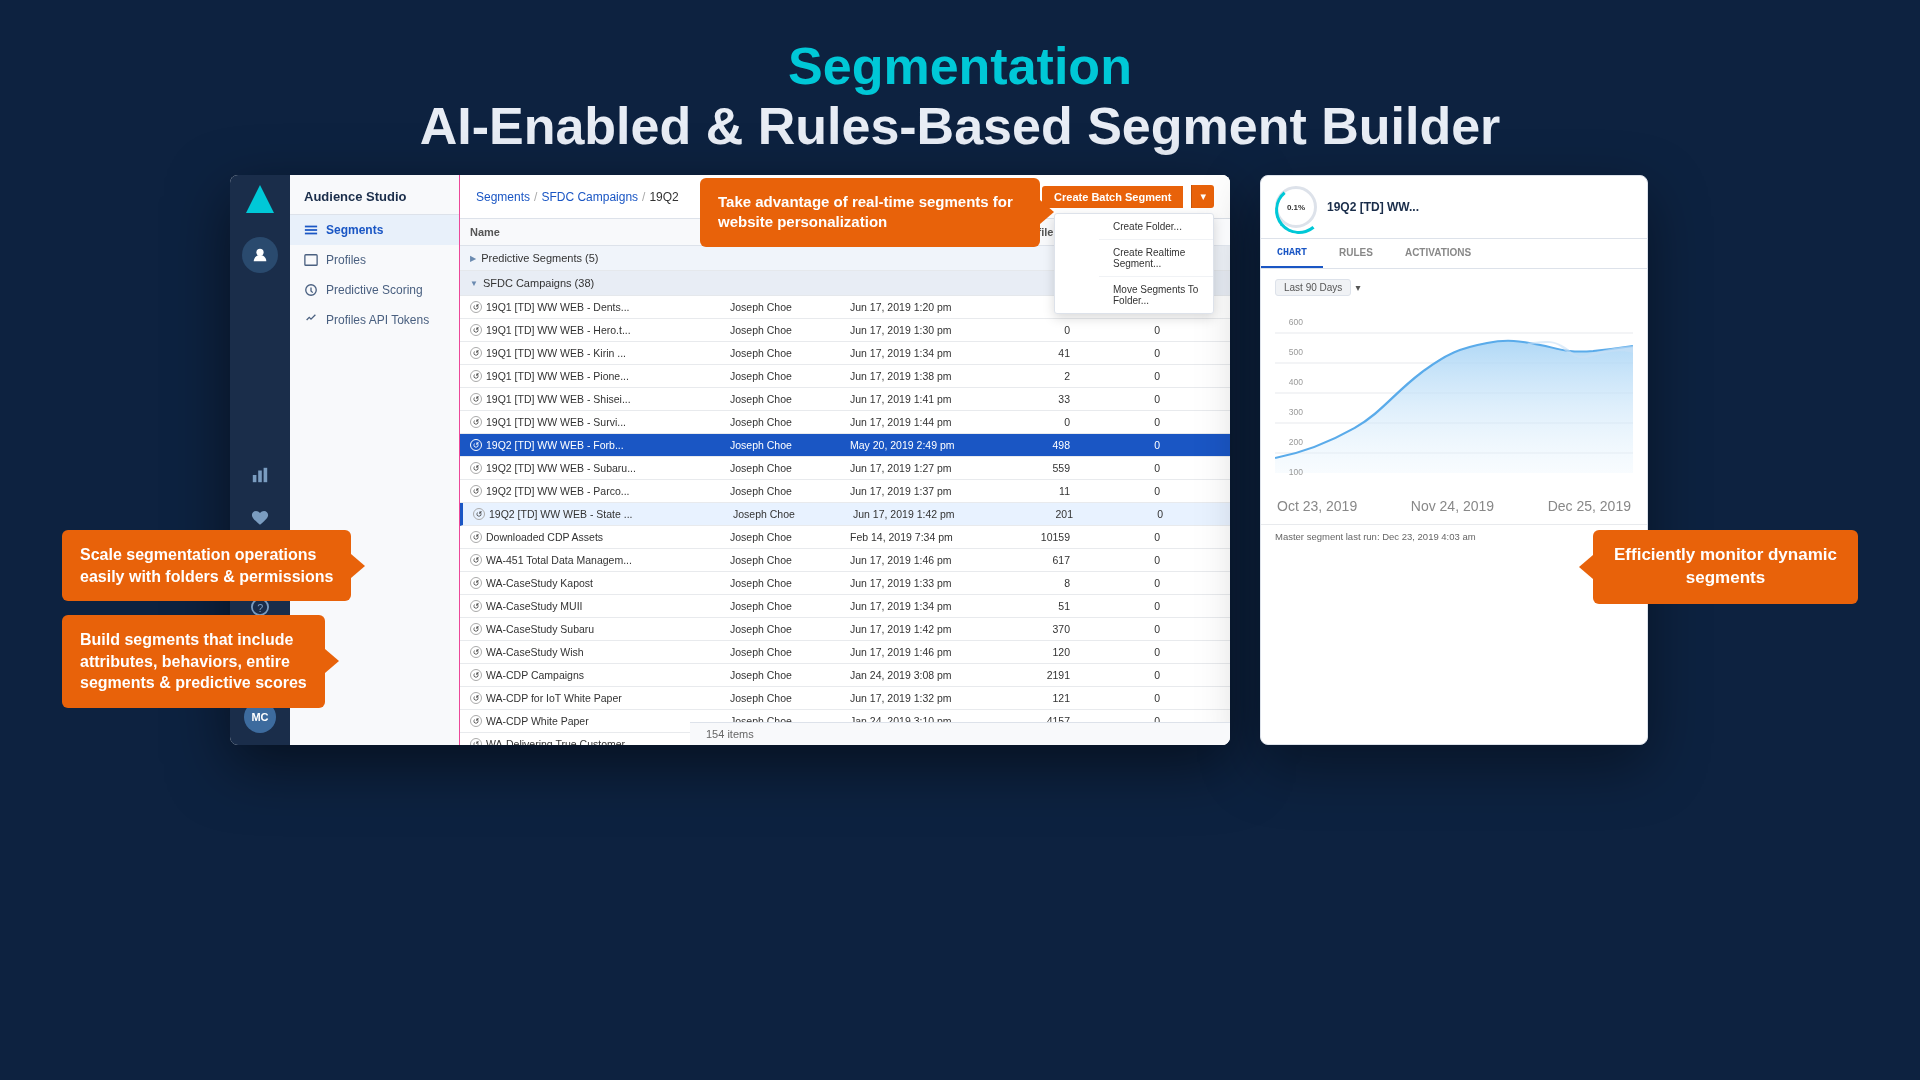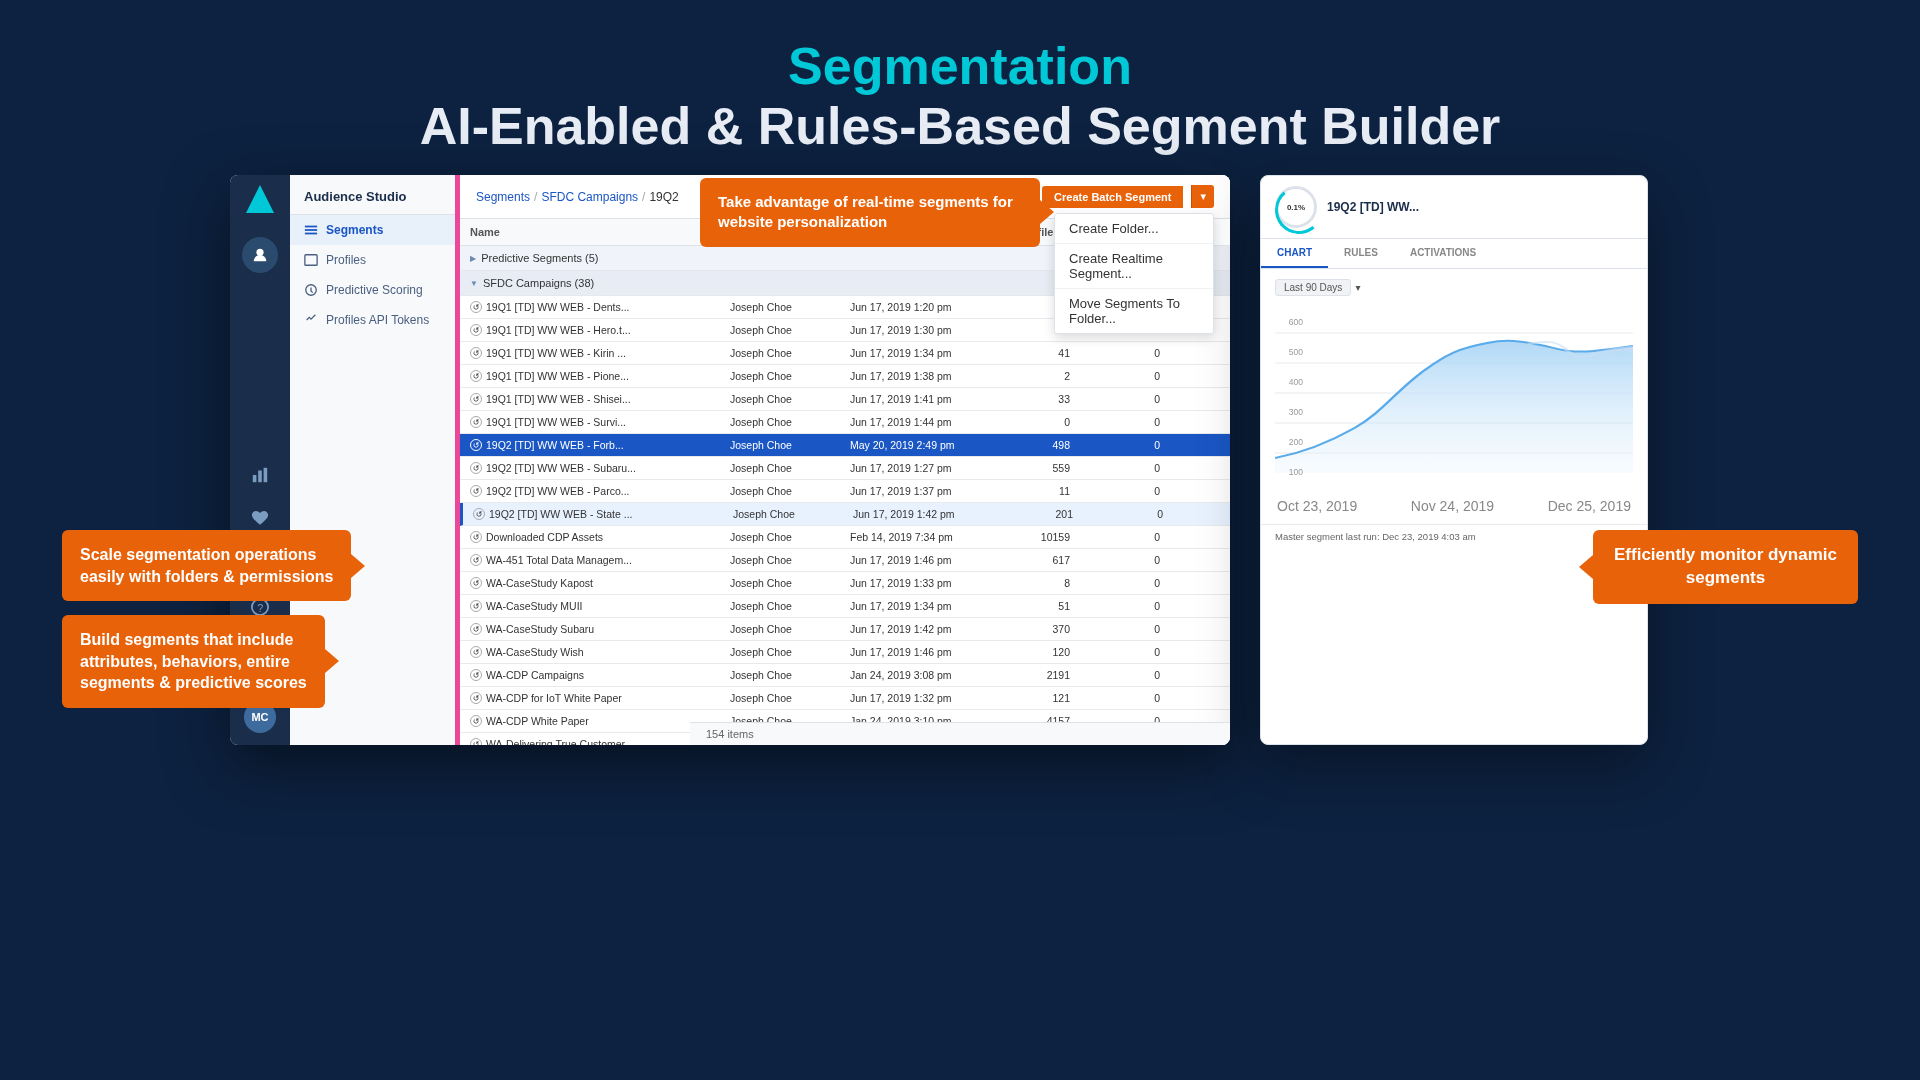--- a/index.html
+++ b/index.html
@@ -90,21 +90,21 @@
       font-weight: 700;
     }
 
     
     .left-nav {
       position: absolute;
       left: 60px; top: 0;
       width: 170px;
       height: 100%;
       background: #f8f9fb;
-      border-right: 5px solid #ec4899;
+      border-right: 1px solid #ec4899;
     }
     .left-nav-header {
       padding: 14px 14px 10px;
       font-size: 13px;
       font-weight: 700;
       color: #1a2d4a;
       border-bottom: 1px solid #dde2ea;
     }
     .left-nav-item {
       display: flex;
@@ -177,24 +177,25 @@
       top: 38px; right: 16px;
       background: #fff;
       border: 1px solid #dde2ea;
       border-radius: 3px;
       box-shadow: 0 4px 12px rgba(0,0,0,0.15);
       z-index: 10;
       width: 160px;
     }
     .dropdown-item {
       padding: 7px 14px;
-      font-size: 13px;
+      font-size: 10px;
       color: #333;
       cursor: pointer;
       border-bottom: 1px solid #f0f2f5;
+      margin-left: 44px;
     }
     .dropdown-item:last-child { border-bottom: none; }
 
     
     .table-area {
       overflow: auto;
       height: calc(100% - 44px);
       position: relative;
     }
     .table-header-row {
@@ -330,20 +331,21 @@
       padding: 8px 16px;
       font-size: 10px;
       font-weight: 600;
       color: #888;
       cursor: pointer;
       border-bottom: 2px solid transparent;
     }
     .panel-tab.active {
       color: #1a56c4;
       border-bottom-color: #1a56c4;
+      font-family: Liberation Mono, monospace;
     }
     .chart-area {
       padding: 10px 14px;
     }
     .chart-filter {
       font-size: 10px;
       color: #555;
       margin-bottom: 7px;
       display: flex;
       align-items: center;

